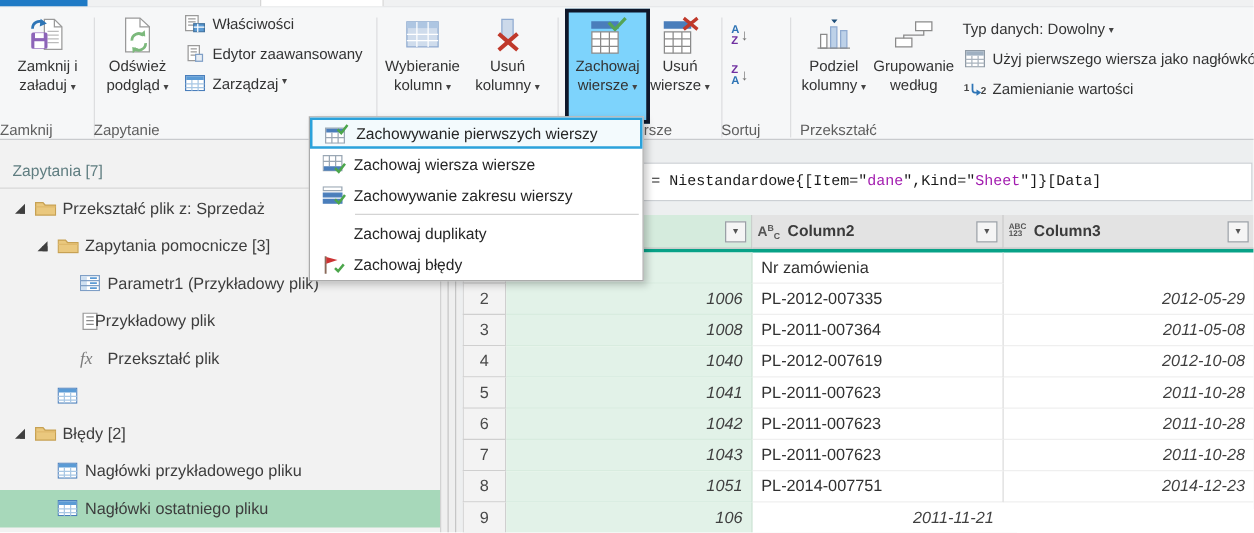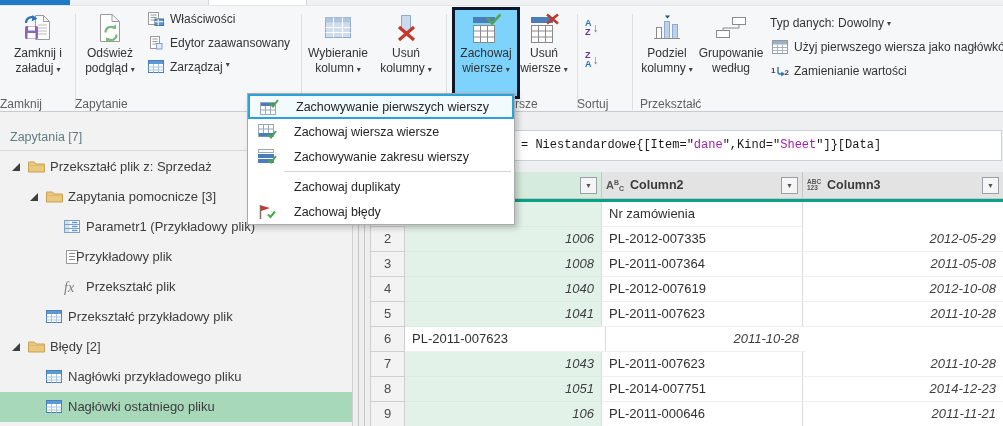--- a/index.html
+++ b/index.html
@@ -34,21 +34,21 @@
   .minirow{position:absolute;left:770px;height:22px;display:flex;align-items:center;white-space:nowrap}
   .minirow .sb-icon{width:20px;display:inline-flex;justify-content:center;margin-right:4px}
   .rv1,.rv2{font-size:8px;color:#444;font-weight:bold}
   .rv2{align-self:flex-end}
 
   
   .menu{position:absolute;left:247px;top:93px;width:266px;height:130px;background:#fff;
         border:1px solid #ababab;box-shadow:3px 3px 6px rgba(0,0,0,.22);z-index:40}
   .menu-item{height:25px;display:flex;align-items:center;font-size:12.5px;color:#262626;box-sizing:border-box}
   .menu-item .mi-icon{width:26px;margin-left:6px;display:inline-flex;justify-content:center}
-  .menu-item .mi-label{margin-left:14px;white-space:nowrap}
+  .menu-item .mi-label{margin-left:3px;white-space:nowrap}
   .menu-item.hl{border:2px solid #2ba2db;background:#f3fafd}
   .menu-sep{height:5px;position:relative}
   .menu-sep:after{content:"";position:absolute;left:36px;right:3px;top:2px;border-top:1px solid #d4d4d4}
 
   
   .sidebar{position:absolute;left:0;top:112px;width:352px;height:314px;background:#f2f2f2}
   .sb-title{position:absolute;left:10px;top:18px;font-size:12.5px;color:#5f7d80}
   .sb-rule{position:absolute;left:0;top:38px;width:352px;border-top:1px solid #d8d8d8}
   .tree{position:absolute;left:0;top:40px;width:352px}
   .tree-row{position:relative;height:30px}
@@ -382,21 +382,20 @@
           <span class="tree-icon" style="left:46px">
             <svg width="16" height="13" viewBox="0 0 16 13">
               <rect x="0.5" y="0.5" width="15" height="12" fill="#fff" stroke="#4a7ebb"></rect>
               <rect x="1" y="1" width="14" height="3" fill="#5b9bd5"></rect>
               <line x1="0.5" y1="7" x2="15.5" y2="7" stroke="#a8c7e4"></line>
               <line x1="0.5" y1="10" x2="15.5" y2="10" stroke="#a8c7e4"></line>
               <line x1="5.5" y1="4" x2="5.5" y2="12.5" stroke="#a8c7e4"></line>
               <line x1="10.5" y1="4" x2="10.5" y2="12.5" stroke="#a8c7e4"></line>
             </svg>
           </span>
-          <span class="tree-label" style="left:68px">Przekształć przykładowy plik</span>
         </div>
         <div class="tree-row">
           <span class="tree-arrow" style="left:12px"></span>
           <span class="tree-icon" style="left:28px">
             <svg width="17" height="13" viewBox="0 0 17 13">
               <path d="M0.5 2.5 L0.5 12 L16.5 12 L16.5 4 L8 4 L6.4 2 L0.5 2 Z" fill="#eac87e" stroke="#c7a153"></path>
               <path d="M0.5 5.5 H16.5" stroke="#dfb96c"></path>
             </svg>
           </span>
           <span class="tree-label" style="left:50px">Błędy [2]</span>
@@ -484,39 +483,39 @@
           <div class="cell c3 num">2012-10-08</div>
         </div>
         <div class="t-row">
           <div class="cell rn">5</div>
           <div class="cell c1 num">1041</div>
           <div class="cell c2">PL-2011-007623</div>
           <div class="cell c3 num">2011-10-28</div>
         </div>
         <div class="t-row">
           <div class="cell rn">6</div>
+          <div class="cell c1 num">1042</div>
           <div class="cell c2">PL-2011-007623</div>
           <div class="cell c3 num">2011-10-28</div>
         </div>
         <div class="t-row">
           <div class="cell rn">7</div>
           <div class="cell c1 num">1043</div>
           <div class="cell c2">PL-2011-007623</div>
           <div class="cell c3 num">2011-10-28</div>
         </div>
         <div class="t-row">
           <div class="cell rn">8</div>
           <div class="cell c1 num">1051</div>
           <div class="cell c2">PL-2014-007751</div>
           <div class="cell c3 num">2014-12-23</div>
         </div>
         <div class="t-row">
           <div class="cell rn">9</div>
           <div class="cell c1 num">106</div>
-          <div class="cell c2">PL-2011-000646</div>
           <div class="cell c3 num">2011-11-21</div>
         </div>
       </div>
   </div>
 
   <div class="menu">
       <div class="menu-item hl">
         <span class="mi-icon">
           <svg width="19" height="16" viewBox="0 0 19 16">
             <rect x="0.5" y="3.5" width="15" height="12" fill="#fff" stroke="#9aa7b4"></rect>

